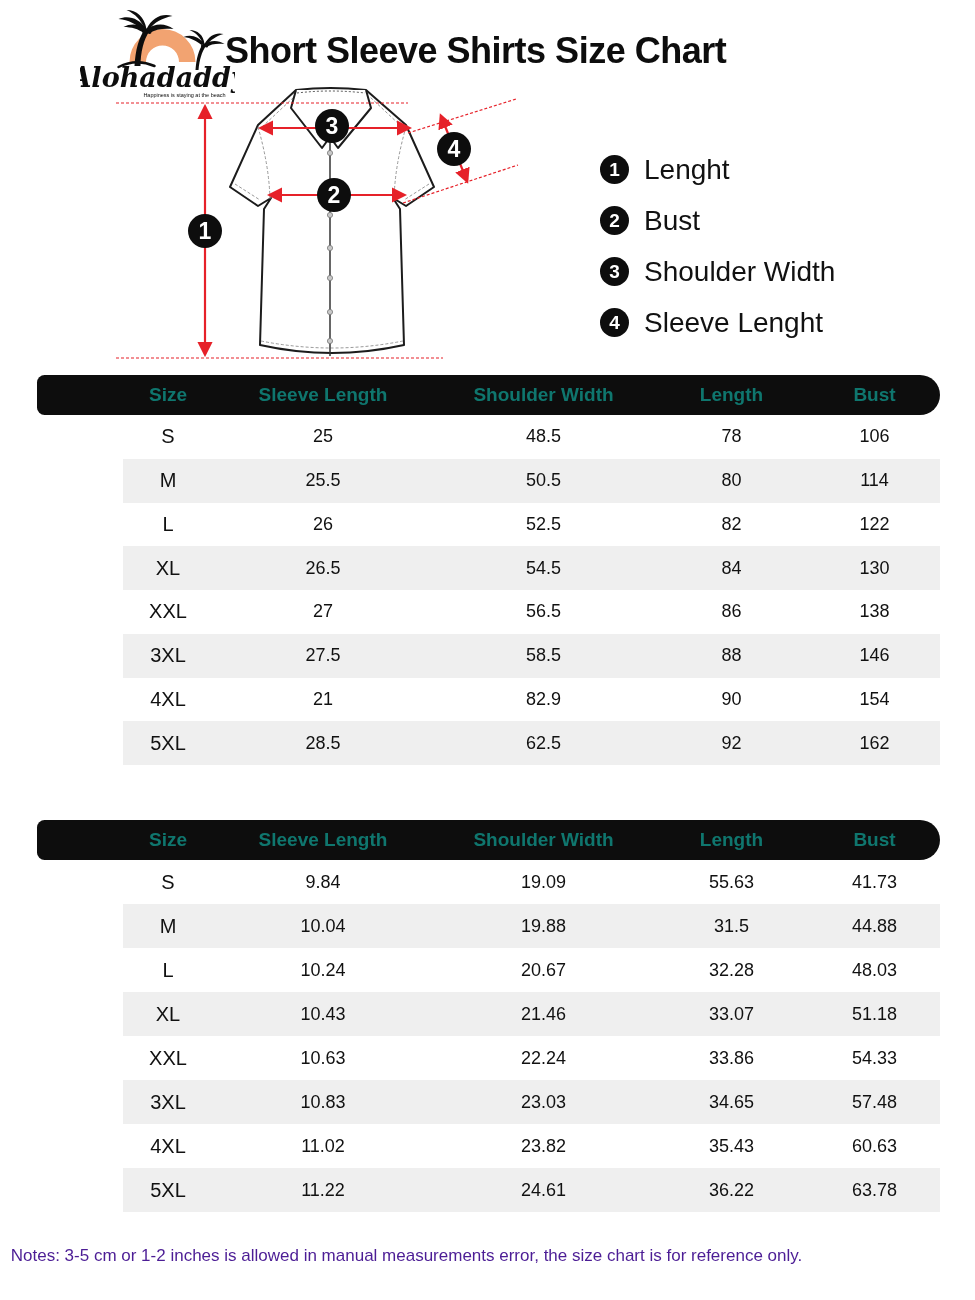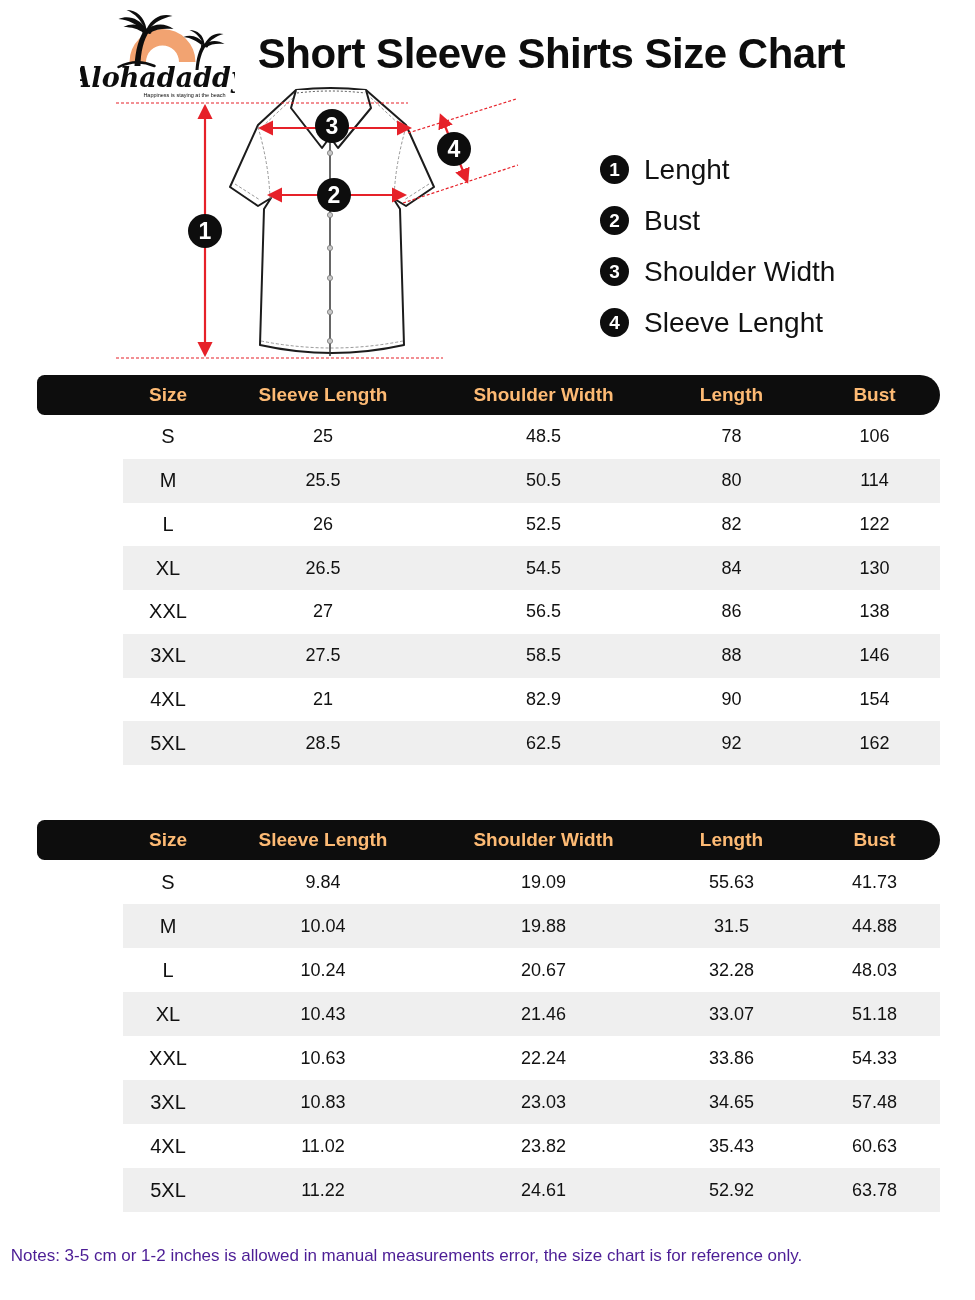--- a/index.html
+++ b/index.html
@@ -1,42 +1,42 @@
 <!DOCTYPE html>
 <html><head>
 <meta charset="utf-8">
 <style>
   html,body{margin:0;padding:0;background:#fff;}
   body{font-family:"Liberation Sans",sans-serif;color:#111;}
   .page{position:relative;width:975px;height:1300px;background:#fff;overflow:hidden;}
 
   
   .logo{position:absolute;left:80px;top:10px;width:155px;height:92px;}
-  .title{position:absolute;left:235px;top:30px;width:610px;text-align:right;
-         font-size:42px;font-weight:bold;color:#0d0d0d;letter-spacing:-0.5px;}
+  .title{position:absolute;left:225px;top:30px;width:610px;text-align:left;
+         font-size:36px;font-weight:bold;color:#0d0d0d;letter-spacing:-0.5px;}
 
   
   .shirt-svg{position:absolute;left:108px;top:85px;width:412px;height:287px;}
   .legend{position:absolute;left:600px;top:144px;}
   .legend-item{display:flex;align-items:center;gap:15px;height:51px;}
   .legend-num{width:29px;height:29px;border-radius:50%;background:#0d0d0d;color:#fff;
               font-weight:bold;font-size:19px;display:flex;align-items:center;justify-content:center;}
   .legend-label{font-size:28px;color:#111;}
 
   
   .size-table{position:absolute;left:37px;width:903px;}
   .size-table.cm{top:375px;height:390px;}
   .size-table.inch{top:820px;height:392px;}
   .unit-col{position:absolute;left:0;top:0;bottom:0;width:86px;background:#0d0d0d;
             display:flex;align-items:center;justify-content:center;color:#fff;font-weight:bold;}
   .size-table.cm .unit-col{font-size:44px;}
   .size-table.inch .unit-col{font-size:30px;letter-spacing:0.5px;}
   .head-row{position:absolute;left:0;top:0;width:100%;height:40px;background:#0d0d0d;
             border-radius:8px 21px 21px 8px;display:flex;align-items:center;
-            color:#fdba74;font-weight:bold;font-size:19px;}
+            color:#0f766e;font-weight:bold;font-size:19px;}
   .tbody{position:absolute;left:86px;top:40px;width:817px;}
   .trow{display:flex;align-items:center;}
   .size-table.cm .trow{height:43.75px;}
   .size-table.inch .trow{height:44px;}
   .trow:nth-child(even){background:#efefef;}
   .trow:nth-child(odd){background:#ffffff;}
   .hcell,.cell{text-align:center;}
   .spacer{width:86px;}
   .c0{width:90px;} .c1{width:220px;} .c2{width:221px;} .c3{width:155px;} .c4{width:131px;}
   .cell{font-size:18px;}
@@ -281,21 +281,21 @@
           <div class="cell c0">4XL</div>
           <div class="cell c1">11.02</div>
           <div class="cell c2">23.82</div>
           <div class="cell c3">35.43</div>
           <div class="cell c4">60.63</div>
         </div>
         <div class="trow">
           <div class="cell c0">5XL</div>
           <div class="cell c1">11.22</div>
           <div class="cell c2">24.61</div>
-          <div class="cell c3">52.92</div>
+          <div class="cell c3">36.22</div>
           <div class="cell c4">63.78</div>
         </div>
       </div>
   </div>
 
   <div class="notes">Notes: 3-5 cm or 1-2 inches is allowed in manual measurements error, the size chart is for reference only.</div>
 
 </div>
 
 </body></html>

